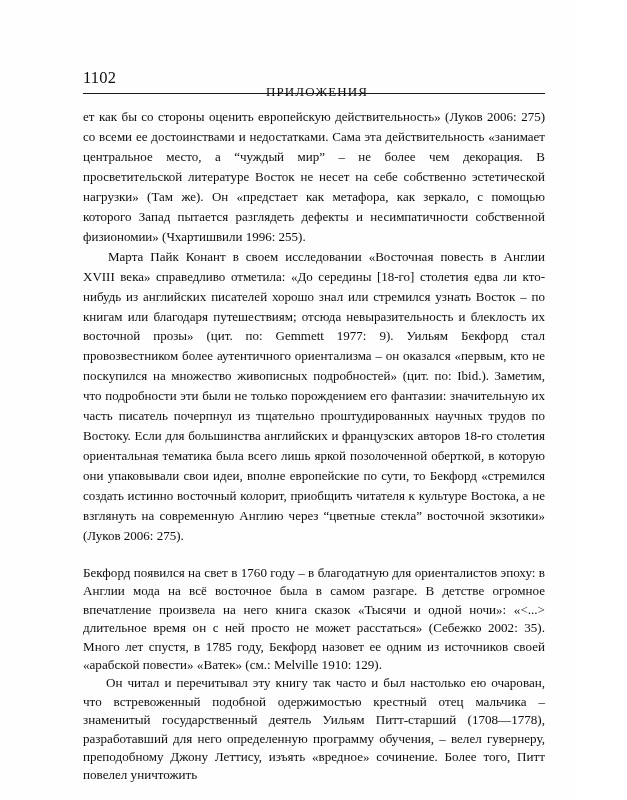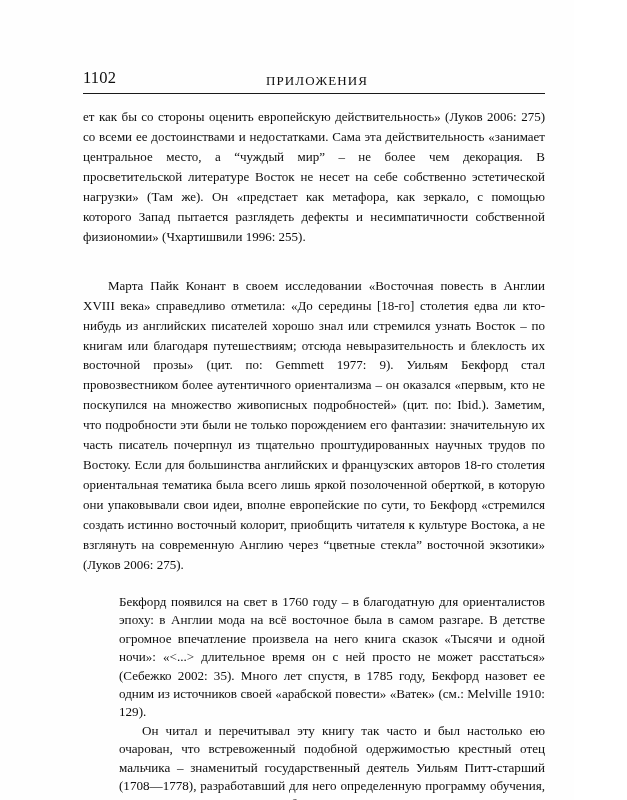--- a/index.html
+++ b/index.html
@@ -39,21 +39,21 @@
     left: 0;
     top: 0;
     font-size: 16.5px;
     line-height: 20px;
     letter-spacing: 0.2px;
   }
   .running-head .head-title {
     position: absolute;
     left: 0;
     right: 0;
-    top: 4px;
+    top: 15px;
     text-align: center;
     font-size: 13px;
     line-height: 18px;
     letter-spacing: 1.1px;
     padding-left: 6px;
   }
   .head-rule {
     position: absolute;
     left: 83px;
     top: 93px;
@@ -77,32 +77,30 @@
     hyphens: manual;
   }
 
   p.body {
     font-size: 13px;
     line-height: 19.95px;
     text-indent: 0;
   }
   p.body.indent {
     text-indent: 25px;
-    margin-top: 29px;
   }
 
   
   .petit-wrap {
     margin-top: 18px;
   }
   p.petit {
     font-size: 13.1px;
     line-height: 18.4px;
     text-indent: 0;
-    margin-left: 36px;
   }
   p.petit.indent {
     text-indent: 23px;
   }
   .petit-wrap p.petit + p.petit {
     margin-top: 0;
   }
 </style>
 </head>
 <body style="color: rgb(13, 13, 13);">

